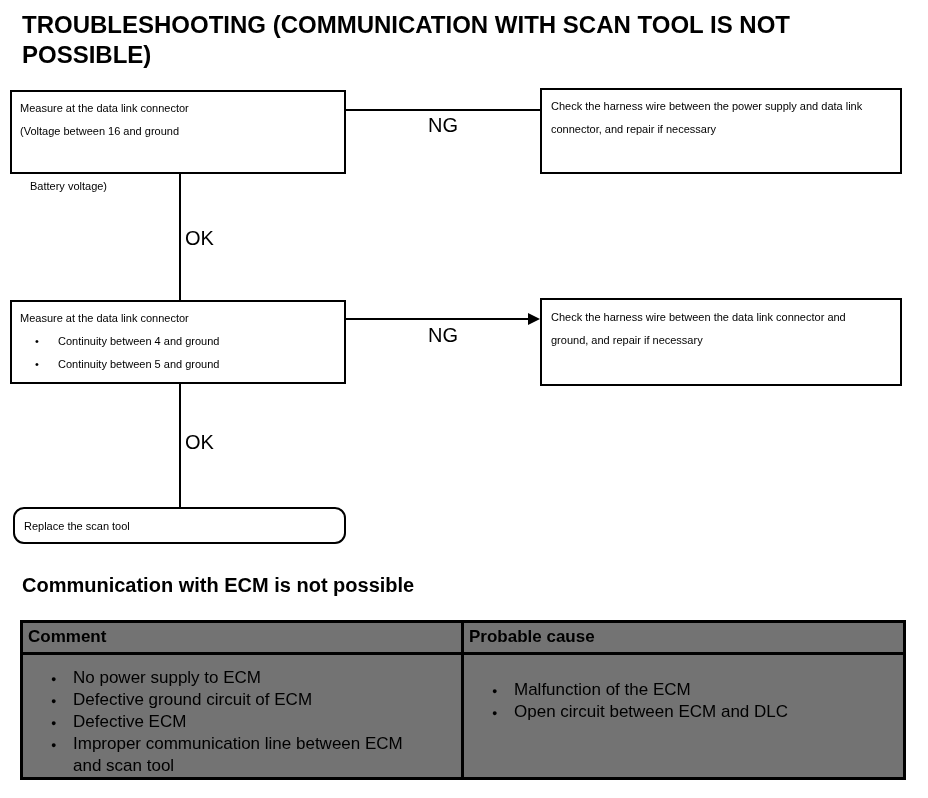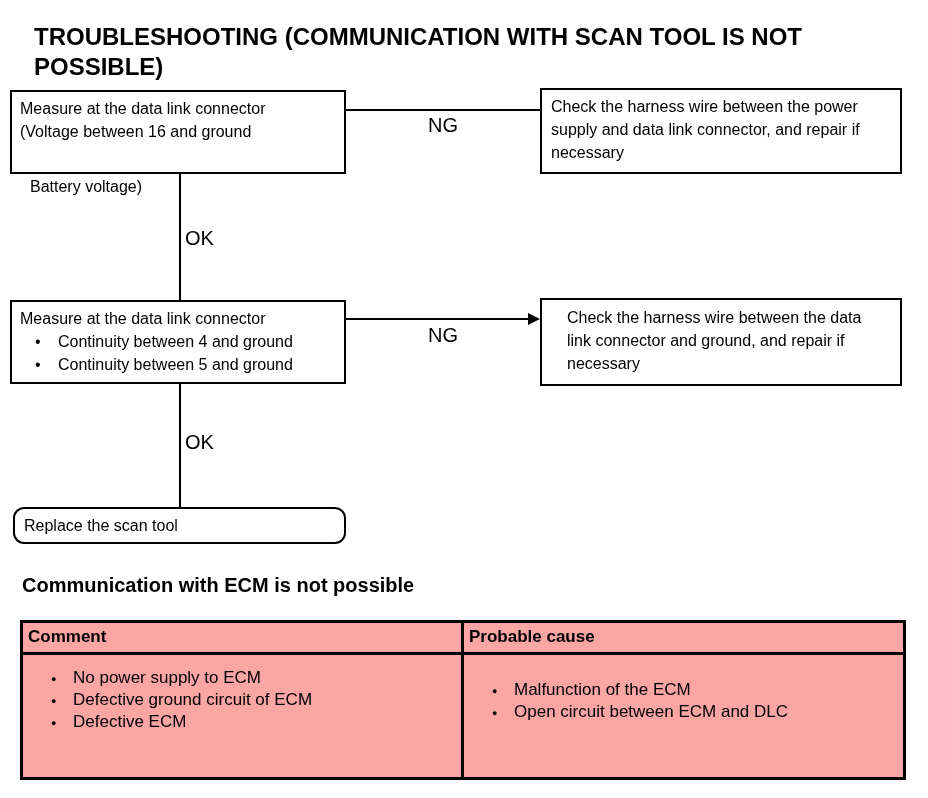--- a/index.html
+++ b/index.html
@@ -15,39 +15,39 @@
     font-family: "Liberation Sans", sans-serif;
     color: #000000;
     overflow: hidden;
   }
   
   .page-title {
     position: absolute;
     left: 22px;
     top: 10px;
     width: 880px;
-    margin: 12px;
+    margin: 0;
     font-size: 24px;
     font-weight: bold;
     line-height: 30px;
     letter-spacing: 0px;
   }
   
   .flow-box {
     position: absolute;
     border: 2px solid #000;
     background: #fff;
-    font-size: 16px;
+    font-size: 11px;
     line-height: 23px;
     box-sizing: border-box;
   }
   .box-step1 { left: 10px;  top: 90px;  width: 336px; height: 84px; padding: 5px 8px; }
   .box-action1 { left: 540px; top: 88px;  width: 362px; height: 86px; padding: 5px 26px 5px 9px; }
   .box-step2 { left: 10px;  top: 300px; width: 336px; height: 84px; padding: 5px 8px; }
-  .box-action2 { left: 540px; top: 298px; width: 362px; height: 88px; padding: 6px 26px 5px 25px; }
+  .box-action2 { left: 540px; top: 298px; width: 362px; height: 88px; padding: 6px 26px 5px 9px; }
   .box-final { left: 13px;  top: 507px; width: 333px; height: 37px; padding: 0 0 0 9px; line-height: 34px; border-radius: 11px; }
 
   .flow-box .line { display: block; }
   .indent-line { padding-left: 10px; margin-top: 32px; }
 
   .mini-bullets { margin: 0; padding: 0; list-style: none; }
   .mini-bullets li { position: relative; padding-left: 38px; }
   .mini-bullets li::before {
     content: "•";
     position: absolute;
@@ -90,21 +90,21 @@
     font-weight: bold;
   }
   
   .cause-table {
     position: absolute;
     left: 20px;
     top: 620px;
     width: 886px;
     border: 3px solid #000;
     box-sizing: border-box;
-    background: #fca5a5;
+    background: #737373;
   }
   .t-row { display: flex; }
   .t-header { border-bottom: 3px solid #000; }
   .t-cell {
     box-sizing: border-box;
     font-size: 17px;
   }
   .t-cell-left  { width: 438px; }
   .t-cell-right { width: 442px; border-left: 3px solid #000; }
   .t-header .t-cell {
@@ -178,20 +178,21 @@
     <div class="t-row t-header">
       <div class="t-cell t-cell-left">Comment</div>
       <div class="t-cell t-cell-right">Probable cause</div>
     </div>
     <div class="t-row t-body">
       <div class="t-cell t-cell-left">
         <ul class="table-bullets">
           <li>No power supply to ECM</li>
           <li>Defective ground circuit of ECM</li>
           <li>Defective ECM</li>
+          <li>Improper communication line between ECM and scan tool</li>
         </ul>
       </div>
       <div class="t-cell t-cell-right">
         <ul class="table-bullets">
           <li>Malfunction of the ECM</li>
           <li>Open circuit between ECM and DLC</li>
         </ul>
       </div>
     </div>
   </div>

